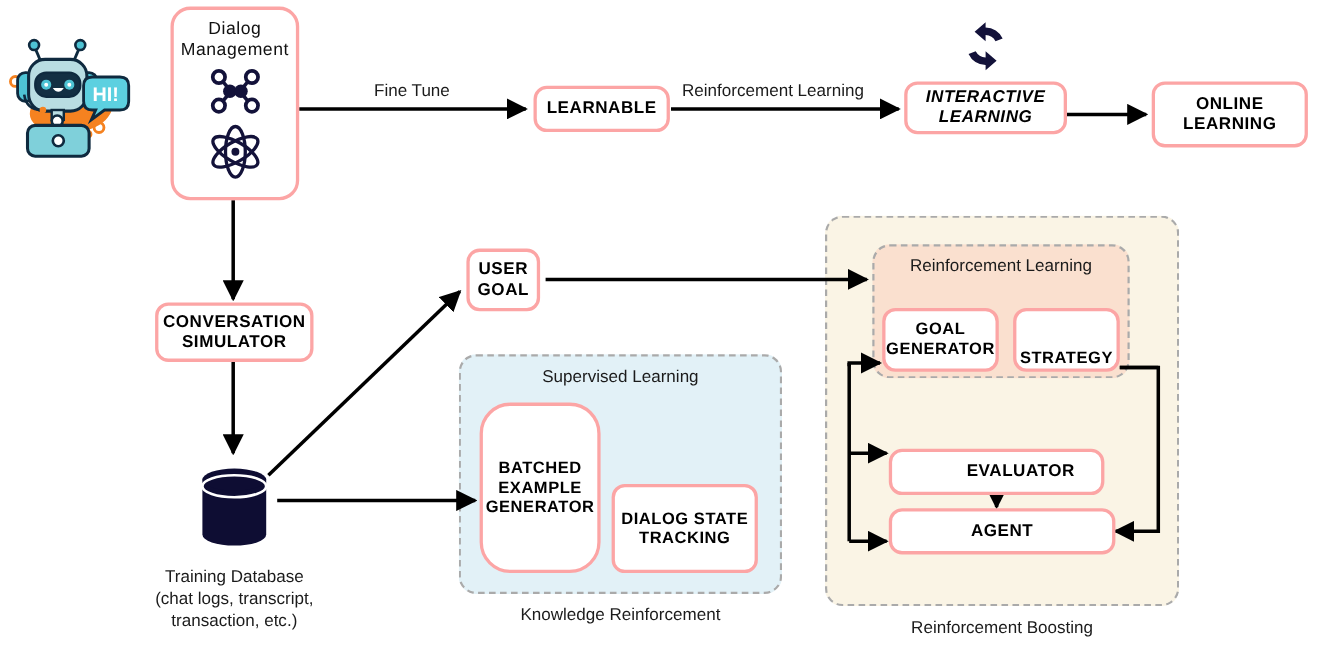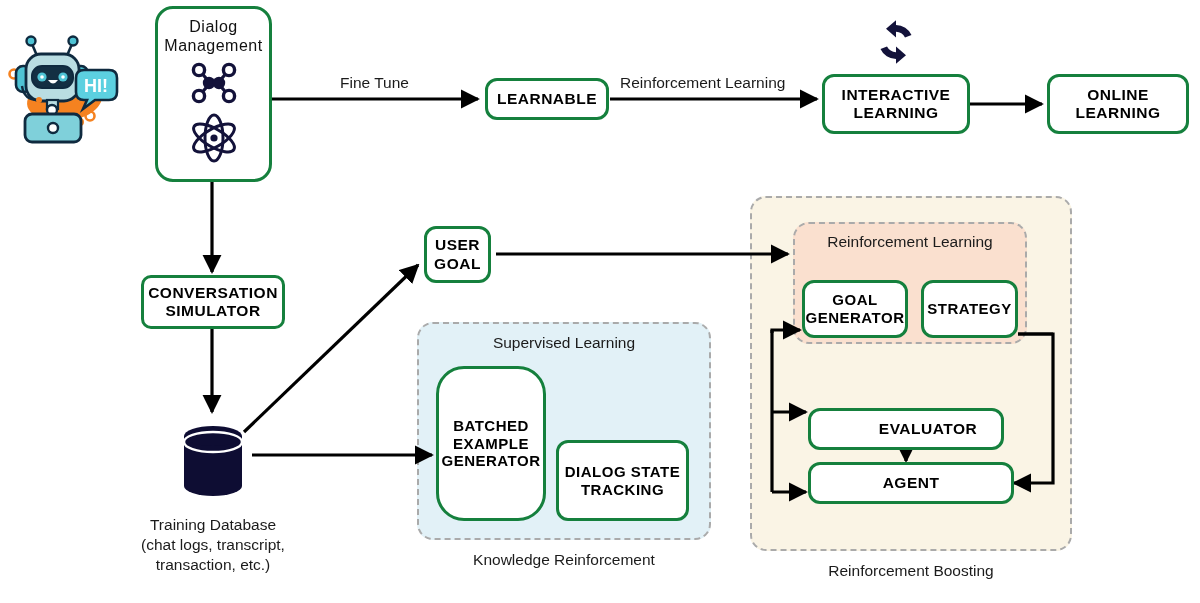--- a/index.html
+++ b/index.html
@@ -21,21 +21,21 @@
     top: 0;
     width: 1200px;
     height: 603px;
     pointer-events: none;
   }
   
   .node {
     position: absolute;
     box-sizing: border-box;
     background: #ffffff;
-    border: 3px solid #15803d;
+    border: 3px solid #fca5a5;
     border-radius: 12px;
     display: flex;
     flex-direction: column;
     align-items: center;
     justify-content: center;
     text-align: center;
     color: #000000;
     font-weight: bold;
     letter-spacing: 0.5px;
     line-height: 1.18;
@@ -236,29 +236,29 @@
     <span>LEARNABLE</span>
   </div>
 
   <svg id="cycle-icon" viewBox="0 0 60 48">
     <g fill="#13123a">
       <path d="M30 7 a17 17 0 0 1 15.5 10 l-6.5 2.4 a10.5 10.5 0 0 0 -9 -5.6 l0 5.6 l-10 -8.6 l10 -8.6 z"></path>
       <path d="M30 41 a17 17 0 0 1 -15.5 -10 l6.5 -2.4 a10.5 10.5 0 0 0 9 5.6 l0 -5.6 l10 8.6 l-10 8.6 z"></path>
     </g>
   </svg>
 
-  <div class="node mid" style="left:822px; top:74px; width:148px; height:60px;">
+  <div class="node mid" style="left:822px; top:74px; width:148px; height:48px;font-style:italic;">
     <span>INTERACTIVE LEARNING</span>
   </div>
 
   <div class="node mid" style="left:1047px; top:74px; width:142px; height:60px;">
     <span>ONLINE LEARNING</span>
   </div>
 
-  <div class="node mid" style="left:141px; top:275px; width:144px; height:54px;border-radius:10px;">
+  <div class="node mid" style="left:141px; top:275px; width:144px; height:54px;">
     <span>CONVERSATION SIMULATOR</span>
   </div>
 
   <svg id="training-database-icon" viewBox="0 0 70 85">
     <path d="M6 18 L6 68 a29 10 0 0 0 58 0 L64 18 z" fill="#0e0d33"></path>
     <ellipse cx="35" cy="18" rx="29" ry="10" fill="#0e0d33"></ellipse>
     <ellipse cx="35" cy="24" rx="29" ry="10" fill="none" stroke="#ffffff" stroke-width="2.4"></ellipse>
   </svg>
 
   <div class="caption" style="left:105px; top:515px; width:216px;">
@@ -281,21 +281,21 @@
   </div>
 
   <div class="caption" style="left:417px; top:550px; width:294px;">
     <span>Knowledge Reinforcement</span>
   </div>
 
   <div class="node small" style="left:802px; top:280px; width:106px; height:58px;">
     <span>GOAL GENERATOR</span>
   </div>
 
-  <div class="node small" style="left:921px; top:280px; width:97px; height:58px;">
+  <div class="node small" style="left:921px; top:280px; width:97px; height:58px;justify-content:flex-end;">
     <span>STRATEGY</span>
   </div>
 
   <div class="node mid" style="left:808px; top:408px; width:196px; height:42px;padding-left:44px;">
     <span>EVALUATOR</span>
   </div>
 
   <div class="node mid" style="left:808px; top:462px; width:206px; height:42px;justify-content:center;">
     <span>AGENT</span>
   </div>

